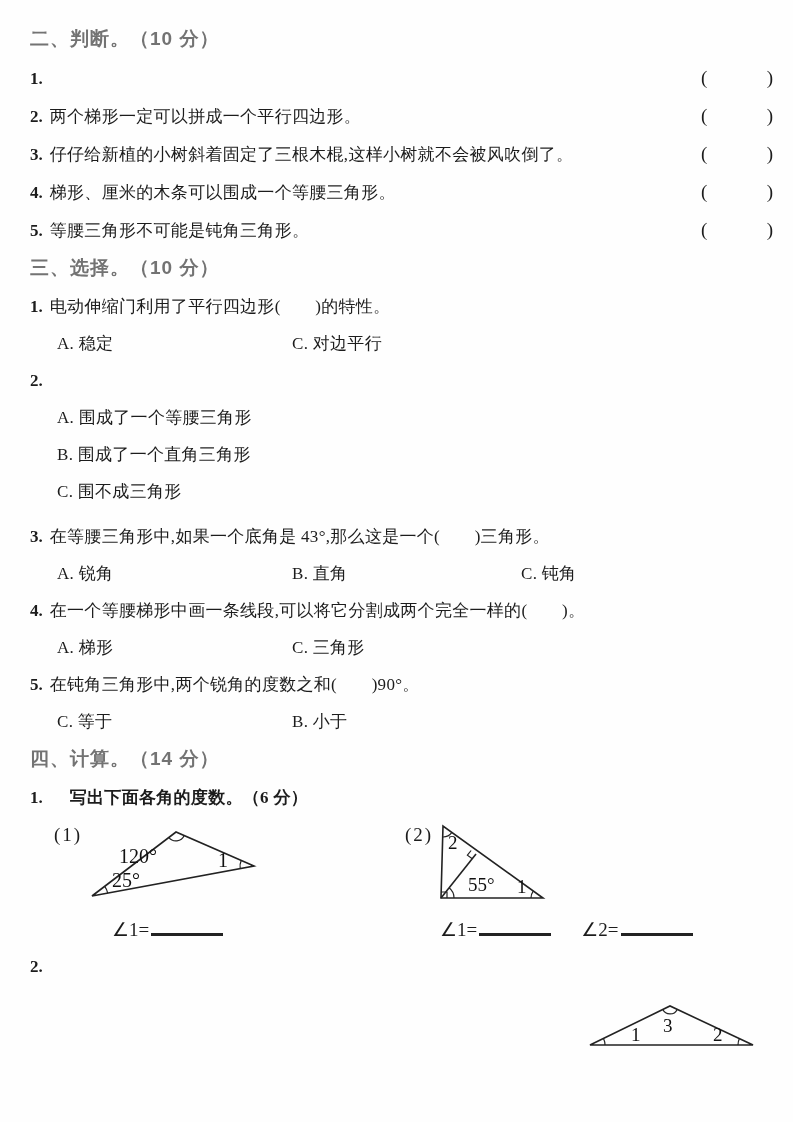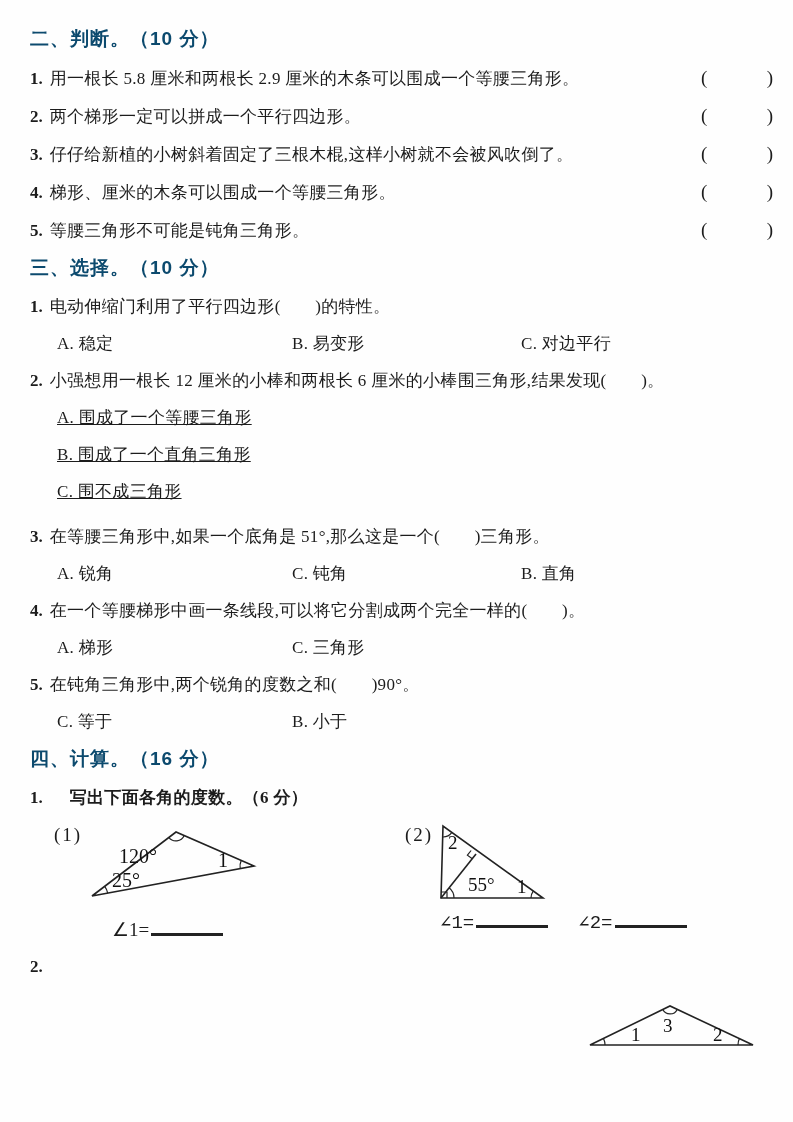--- a/index.html
+++ b/index.html
@@ -4,37 +4,37 @@
 <style>
   html,body { margin:0; padding:0; background:#ffffff; }
   .page {
     position:relative; width:793px; height:1122px; background:#fefefe;
     box-sizing:border-box; padding:26px 20px 0 30px;
     font-family:"Liberation Serif", serif; font-size:17px; color:#1c1c1c;
     overflow:hidden;
   }
   .sec-title {
     font-family:"Liberation Sans", sans-serif; font-weight:700;
-    font-size:19px; color:#0c4a6e; letter-spacing:1px;
+    font-size:19px; color:#737373; letter-spacing:1px;
     margin:10px 0 14px 0; line-height:25px;
   }
   .sec-title:first-child { margin-top:0; }
   .qrow { display:flex; align-items:baseline; line-height:25px; margin:0 0 12px 0; }
   .qnum { font-weight:700; margin-right:7px; flex-shrink:0; }
   .qtext { letter-spacing:0.3px; }
   .bold-stem .qtext { font-weight:700;margin-left:20px; }
   .abracket {
     margin-left:auto; flex-shrink:0; width:72px;
     display:flex; justify-content:space-between; font-size:19px; padding-left:8px;
   }
   .opts-row {
     display:grid; grid-template-columns:235px 229px auto;
     margin:0 0 12px 27px; line-height:25px; letter-spacing:0.3px;
   }
-  .opts-col { margin:0 0 20px 27px;text-decoration:underline; }
+  .opts-col { margin:0 0 20px 27px; }
   .opts-col .opt { line-height:25px; margin-bottom:12px; letter-spacing:0.3px; }
   .figarea { position:relative; height:132px; margin-top:2px; }
   .fig-label { position:absolute; font-size:19px; letter-spacing:2px; }
   .blankline { position:absolute; font-size:19px; white-space:nowrap; }
   .uline { display:inline-block; width:72px; border-bottom:3px solid #222; height:13px; margin:0 2px; }
   .blank-gap { display:inline-block; width:28px; }
   svg.fig { position:absolute; }
   svg.fig * { vector-effect:non-scaling-stroke; }
   .tri { fill:none; stroke:#222; stroke-width:1.6; }
   .mark { fill:none; stroke:#222; stroke-width:1.2; }
@@ -44,21 +44,20 @@
 </style>
 </head>
 <body>
 
 <div class="page">
 
   <div class="sec-title">二、判断。（10 分）</div>
 
   <div class="qrow">
     <span class="qnum">1.</span>
-    <span class="qtext">用一根长 5.8 厘米和两根长 2.9 厘米的木条可以围成一个等腰三角形。</span>
     <span class="abracket">
         <span>(</span>
         <span>)</span>
       </span>
   </div>
   <div class="qrow">
     <span class="qnum">2.</span>
     <span class="qtext">两个梯形一定可以拼成一个平行四边形。</span>
     <span class="abracket">
         <span>(</span>
@@ -91,63 +90,61 @@
   </div>
 
   <div class="sec-title">三、选择。（10 分）</div>
 
   <div class="qrow">
     <span class="qnum">1.</span>
     <span class="qtext">电动伸缩门利用了平行四边形(　　)的特性。</span>
   </div>
   <div class="opts-row">
     <span class="opt">A. 稳定</span>
-    <span class="opt">B. 易变形</span>
     <span class="opt">C. 对边平行</span>
   </div>
 
   <div class="qrow">
     <span class="qnum">2.</span>
-    <span class="qtext">小强想用一根长 12 厘米的小棒和两根长 6 厘米的小棒围三角形,结果发现(　　)。</span>
   </div>
   <div class="opts-col">
     <div class="opt">A. 围成了一个等腰三角形</div>
     <div class="opt">B. 围成了一个直角三角形</div>
     <div class="opt">C. 围不成三角形</div>
   </div>
 
   <div class="qrow">
     <span class="qnum">3.</span>
-    <span class="qtext">在等腰三角形中,如果一个底角是 51°,那么这是一个(　　)三角形。</span>
+    <span class="qtext">在等腰三角形中,如果一个底角是 43°,那么这是一个(　　)三角形。</span>
   </div>
   <div class="opts-row">
     <span class="opt">A. 锐角</span>
+    <span class="opt">B. 直角</span>
     <span class="opt">C. 钝角</span>
-    <span class="opt">B. 直角</span>
   </div>
 
   <div class="qrow">
     <span class="qnum">4.</span>
     <span class="qtext">在一个等腰梯形中画一条线段,可以将它分割成两个完全一样的(　　)。</span>
   </div>
   <div class="opts-row">
     <span class="opt">A. 梯形</span>
     <span class="opt">C. 三角形</span>
   </div>
 
   <div class="qrow">
     <span class="qnum">5.</span>
     <span class="qtext">在钝角三角形中,两个锐角的度数之和(　　)90°。</span>
   </div>
   <div class="opts-row">
     <span class="opt">C. 等于</span>
     <span class="opt">B. 小于</span>
   </div>
 
-  <div class="sec-title">四、计算。（16 分）</div>
+  <div class="sec-title">四、计算。（14 分）</div>
 
   <div class="qrow bold-stem">
     <span class="qnum">1.</span>
     <span class="qtext">写出下面各角的度数。（6 分）</span>
   </div>
 
   <div class="figarea">
 
     <span class="fig-label" style="left:24px; top:2px;">(1)</span>
     <svg class="fig" style="left:56px; top:4px;" width="180" height="80" viewBox="0 0 180 80">
@@ -169,21 +166,21 @@
       <line class="tri" x1="3" y1="76" x2="38" y2="32"></line>
       <polyline class="mark" points="33.1,28.5 29.4,33.2 34.3,36.7"></polyline>
       <polyline class="mark" points="3,70 9,70 9,76"></polyline>
       <path class="mark" d="M 11.1 65.8 A 13 13 0 0 1 16 76"></path>
       <path class="mark" d="M 4.7 15 A 11 11 0 0 0 13.9 10.4"></path>
       <path class="mark" d="M 95.2 69.1 A 12 12 0 0 0 93 76"></path>
       <text class="ang" x="10" y="27" font-size="19">2</text>
       <text class="ang" x="30" y="69" font-size="19">55°</text>
       <text class="ang" x="79" y="71" font-size="19">1</text>
     </svg>
-    <div class="blankline" style="left:410px; top:88px;font-family:Liberation Mono, monospace;">
+    <div class="blankline" style="left:410px; top:96px;">
       <span>∠1=</span><span class="uline"></span><span class="blank-gap"></span><span>∠2=</span><span class="uline"></span>
     </div>
   </div>
 
   <div class="qrow bold-stem">
     <span class="qnum">2.</span>
   </div>
 
   <div class="fig3wrap">
     <svg width="178" height="54" viewBox="0 0 178 54">

